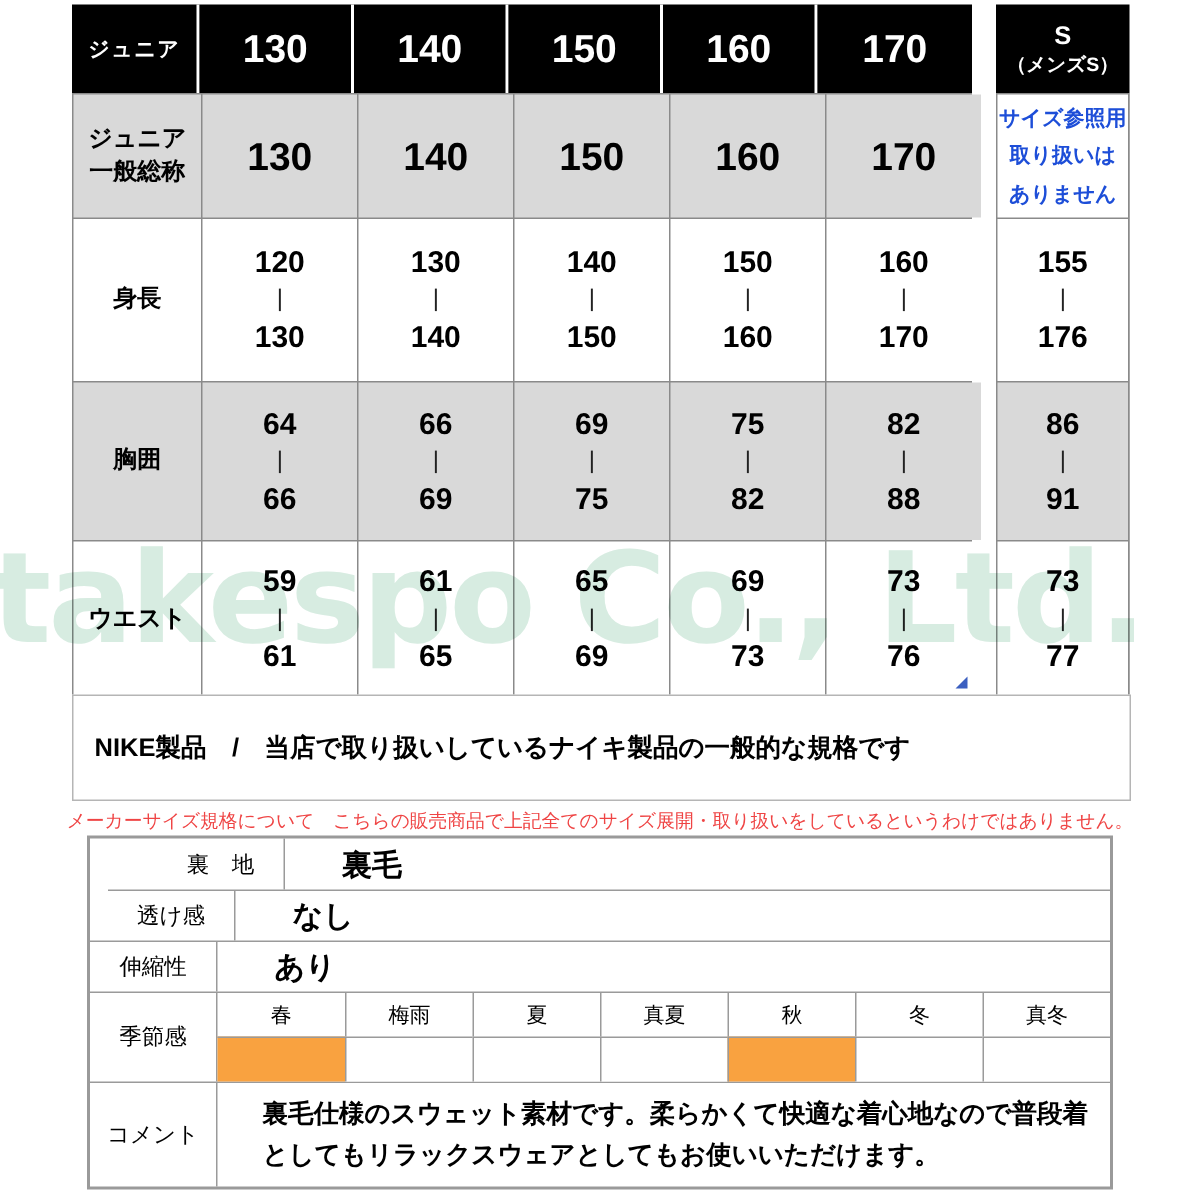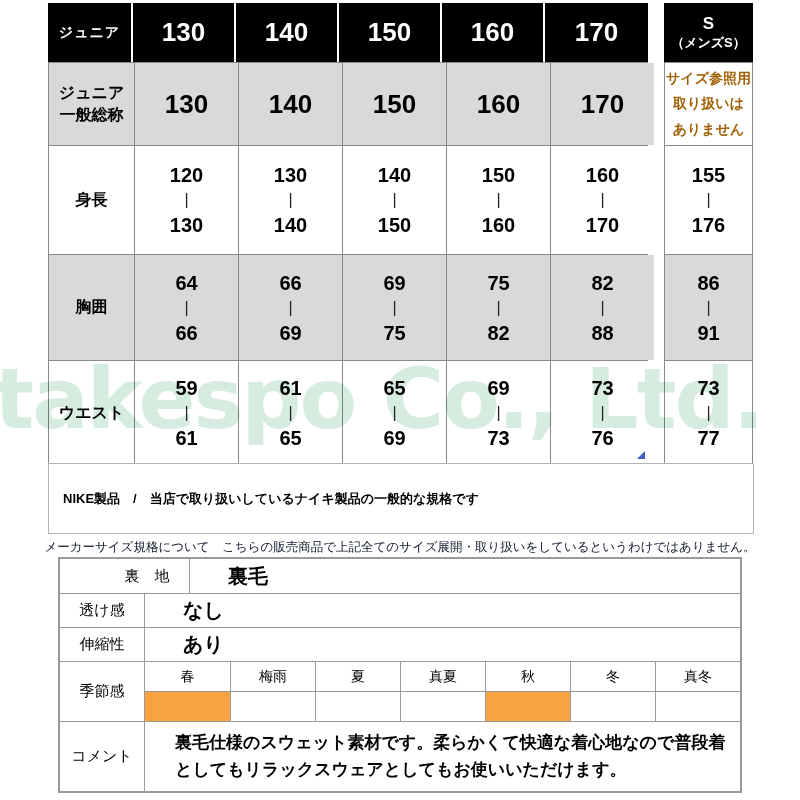--- a/index.html
+++ b/index.html
@@ -23,38 +23,38 @@
   .rng .num{font-size:20px;font-weight:bold;line-height:1.1;}
   .rng .bar{font-size:16px;line-height:1.0;padding:6px 0;color:#222;}
 
   
   #s-table{position:absolute;left:664px;top:3px;width:89px;}
   .s-header{height:59px;background:#000;color:#fff;display:flex;flex-direction:column;
     align-items:center;justify-content:center;line-height:1.3;}
   .s-header .l1{font-size:17px;font-weight:bold;}
   .s-header .l2{font-size:13px;font-weight:bold;}
   .s-body{display:grid;grid-template-rows:82px 108px 105px 104px;gap:1px;background:#8a8a8a;border:1px solid #8a8a8a;}
-  .s-note{color:#a16207;font-weight:bold;font-size:14px;line-height:1.8;}
+  .s-note{color:#1d4ed8;font-weight:bold;font-size:14px;line-height:1.8;}
 
   
   #nike-box{position:absolute;left:48px;top:463px;width:706px;height:71px;box-sizing:border-box;
     border:1px solid #b5b5b5;background:#fff;display:flex;align-items:center;}
-  #nike-box .txt{font-size:13px;font-weight:bold;padding-left:14px;}
+  #nike-box .txt{font-size:17px;font-weight:bold;padding-left:14px;}
   #maker-note{position:absolute;left:0;top:539px;width:800px;text-align:center;
-    font-size:12.5px;color:#0f172a;}
+    font-size:12.5px;color:#ef4444;}
 
   
   #spec-table{position:absolute;left:58px;top:557px;width:684px;box-sizing:border-box;
     border:2px solid #9a9a9a;background:#fff;}
   .spec-row{display:grid;grid-template-columns:85px 1fr;border-top:1px solid #9a9a9a;}
   .spec-row:first-child{border-top:none;}
   .spec-label{display:flex;align-items:center;justify-content:center;font-size:15px;
     border-right:1px solid #9a9a9a;text-align:center;}
   .spec-value{display:flex;align-items:center;font-size:20px;font-weight:bold;padding-left:38px;}
-  .r1{height:34px;padding-left:45px;}.r2{height:33px;}.r3{height:33px;}
+  .r1{height:34px;padding-left:45px;}.r2{height:33px;margin-left:12px;}.r3{height:33px;}
   .season-wrap{display:flex;flex-direction:column;}
   .season-names{display:grid;grid-template-columns:repeat(7,1fr);height:29px;}
   .season-names .sn{display:flex;align-items:center;justify-content:center;font-size:14px;
     border-left:1px solid #9a9a9a;}
   .season-names .sn:first-child{border-left:none;}
   .season-swatches{display:grid;grid-template-columns:repeat(7,1fr);height:30px;}
   .season-swatches .sw{border-left:1px solid #9a9a9a;border-top:1px solid #9a9a9a;background:#fff;}
   .season-swatches .sw:first-child{border-left:none;}
   .season-swatches .sw.hot{background:#F9A240;}
   .comment-row{min-height:69px;}

